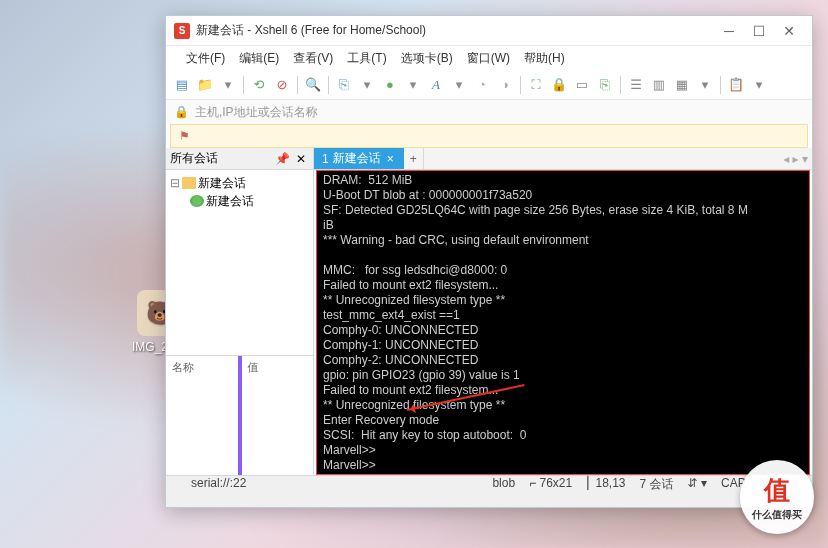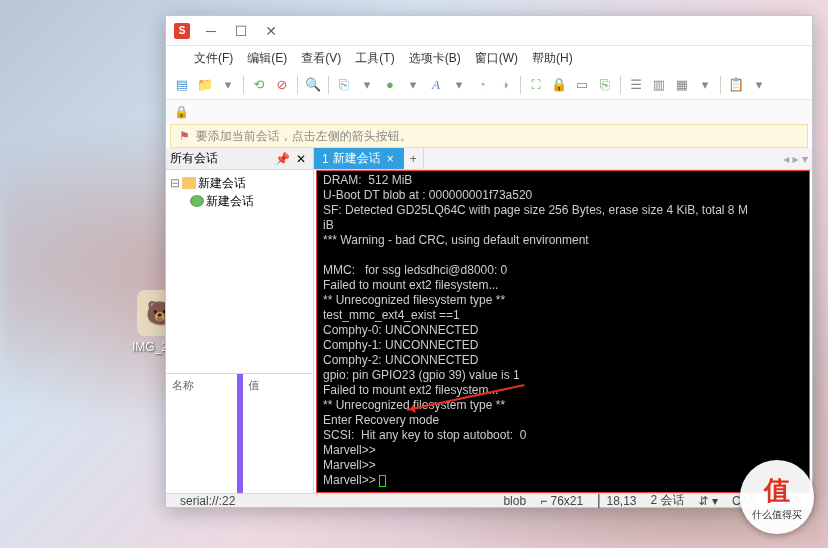--- a/index.html
+++ b/index.html
@@ -5,70 +5,71 @@
 *{margin:0;padding:0;box-sizing:border-box;font-family:"Microsoft YaHei",Tahoma,sans-serif;font-size:12px}
 body{width:828px;height:548px;background:linear-gradient(135deg,#b8c5d6 0%,#d4e3f0 30%,#f0d8e0 60%,#e8c8d0 100%);overflow:hidden;position:relative}
 .bg-blur{position:absolute;inset:0;background:radial-gradient(ellipse at 25% 50%,rgba(180,80,60,0.4),transparent 40%),radial-gradient(ellipse at 75% 70%,rgba(100,120,150,0.3),transparent 50%),radial-gradient(ellipse at 85% 85%,rgba(200,150,100,0.4),transparent 30%);filter:blur(8px)}
 .desktop-icon{position:absolute;left:130px;top:290px;width:60px;text-align:center;color:#fff;text-shadow:1px 1px 2px rgba(0,0,0,0.7)}
 .desktop-icon .ico{width:46px;height:46px;background:#e8d8c0;border-radius:8px;margin:0 auto 4px;display:flex;align-items:center;justify-content:center;font-size:22px}
 .window{position:absolute;left:165px;top:15px;width:648px;height:493px;background:#fff;border:1px solid #c0c8d0;box-shadow:0 4px 20px rgba(0,0,0,0.25);display:flex;flex-direction:column}
 .titlebar{height:30px;display:flex;align-items:center;padding:0 8px;border-bottom:1px solid #e8e8e8}
 .titlebar .ico{width:16px;height:16px;background:#e04030;border-radius:2px;margin-right:6px;color:#fff;font-size:10px;text-align:center;line-height:16px;font-weight:bold}
 .titlebar .title{flex:1;color:#333}
 .winbtn{width:30px;height:20px;display:flex;align-items:center;justify-content:center;color:#666;font-size:14px}
-.menubar{height:24px;display:flex;align-items:center;padding:0 22px;gap:2px}
+.menubar{height:24px;display:flex;align-items:center;padding:0 14px;gap:2px}
 .menubar span{padding:2px 6px;color:#333}
 .toolbar{height:30px;display:flex;align-items:center;padding:0 6px;gap:3px;border-bottom:1px solid #e8e8e8}
 .tbtn{width:20px;height:20px;display:flex;align-items:center;justify-content:center;font-size:13px}
 .tsep{width:1px;height:18px;background:#d0d0d0;margin:0 2px}
 .lockbar{height:24px;display:flex;align-items:center;padding:0 8px;gap:6px;background:#fafafa;color:#999}
 .tipbar{height:24px;display:flex;align-items:center;padding:0 8px;gap:6px;background:#fff8e0;border:1px solid #f0e0a0;margin:0 4px;color:#888}
 .body{flex:1;display:flex;overflow:hidden}
 .sidepane{width:148px;border-right:1px solid #d8d8d8;display:flex;flex-direction:column}
 .panehdr{height:22px;display:flex;align-items:center;padding:0 4px;background:#f0f0f0;border-bottom:1px solid #d8d8d8;font-size:11px}
 .panehdr .sp{flex:1}
 .panehdr .btn{padding:0 3px}
 .tree{flex:1;padding:4px;overflow:hidden;font-size:11px}
 .tree .row{display:flex;align-items:center;height:18px;gap:2px}
 .tree .ind{display:inline-block}
 .fold{color:#888}
 .node-ico{width:14px;height:12px;display:inline-block}
 .folder{background:#f5c868;border-radius:1px}
 .globe{background:radial-gradient(circle,#6bc060 40%,#4a9048);border-radius:50%}
 .proplist{border-top:1px solid #d8d8d8;flex:0 0 120px;display:flex}
 .proplist div{flex:1;padding:4px 6px;color:#666;font-size:11px}
-.proplist div:first-child{border-right:6px solid #8b5cf6}
+.proplist div:first-child{border-right:4px solid #8b5cf6}
 .main{flex:1;display:flex;flex-direction:column;background:#fff}
 .tabbar{height:22px;display:flex;align-items:stretch;background:#f4f4f4;border-bottom:1px solid #d8d8d8}
 .tab{display:flex;align-items:center;padding:0 8px;background:#30a0e0;color:#fff;gap:4px;font-size:11px}
 .tab .cls{padding:0 2px}
 .addtab{width:20px;display:flex;align-items:center;justify-content:center;color:#666;border-right:1px solid #d8d8d8}
 .tabsp{flex:1}
 .tabnav{padding:0 4px;display:flex;align-items:center;color:#aaa;gap:4px}
 .term{flex:1;background:#000;color:#ccc;font-family:Consolas,monospace;font-size:11px;line-height:14px;padding:2px 6px;white-space:pre;overflow:hidden;border:1px solid #ef4444;margin:0 2px;position:relative}
 .cursor{display:inline-block;width:7px;height:12px;border:1px solid #0f0;vertical-align:middle}
 .arrow{position:absolute;left:90px;top:238px;width:120px;height:2px;background:#e03020;transform:rotate(-12deg);transform-origin:left}
 .arrow::before{content:"";position:absolute;left:-2px;top:-4px;border:5px solid transparent;border-right-color:#e03020}
-.sbar{height:14px;display:flex;align-items:center;padding:0 14px;background:#f0f0f0;border-top:1px solid #d8d8d8;gap:14px;color:#444;font-size:11px}
+.sbar{height:32px;display:flex;align-items:flex-start;padding:0 25px;background:#f0f0f0;border-top:1px solid #d8d8d8;gap:14px;color:#444;font-size:11px}
 .sbar .sp{flex:1}
 .watermark{position:absolute;right:14px;bottom:14px;width:74px;height:74px;background:rgba(255,255,255,0.95);border-radius:50%;display:flex;flex-direction:column;align-items:center;justify-content:center;box-shadow:0 2px 6px rgba(0,0,0,0.3)}
 .watermark .z{font-size:26px;font-weight:bold;color:#e03020;font-family:serif}
-.watermark .t{font-size:10px;color:#333;font-weight:normal}
+.watermark .t{font-size:10px;color:#333;font-weight:bold}
 </style>
 </head>
 <body>
 <div class="bg-blur"></div>
 <div class="desktop-icon">
   <div class="ico">🐻</div>
   <div>IMG_2020</div>
 </div>
 
 <div class="window">
   <div class="titlebar">
     <div class="ico">S</div>
+    <div class="title">新建会话 - Xshell 6 (Free for Home/School)</div>
     <div class="winbtn">─</div>
     <div class="winbtn">☐</div>
     <div class="winbtn">✕</div>
   </div>
 
   <div class="menubar">
     <span>文件(F)</span>
     <span>编辑(E)</span>
     <span>查看(V)</span>
     <span>工具(T)</span>
@@ -105,25 +106,25 @@
     <div class="tbtn" style="color:#888">▥</div>
     <div class="tbtn" style="color:#888">▦</div>
     <div class="tbtn" style="color:#888">▾</div>
     <div class="tsep"></div>
     <div class="tbtn" style="color:#aaa">📋</div>
     <div class="tbtn" style="color:#888">▾</div>
   </div>
 
   <div class="lockbar">
     <span>🔒</span>
+    <span>主机,IP地址或会话名称</span>
   </div>
 
   <div class="tipbar">
     <span style="color:#d06060">⚑</span>
-    <span>要添加当前会话，点击左侧的箭头按钮。</span>
   </div>
 
   <div class="body">
     <div class="sidepane">
       <div class="panehdr">
         <span>所有会话</span>
         <span class="sp"></span>
         <span class="btn">📌</span>
         <span class="btn">✕</span>
       </div>
@@ -181,21 +182,21 @@
       </div>
     </div>
   </div>
 
   <div class="sbar">
     <span>serial://:22</span>
     <span class="sp"></span>
     <span>blob</span>
     <span>⌐ 76x21</span>
     <span>⎢ 18,13</span>
-    <span>2 会话</span>
+    <span>7 会话</span>
     <span>⇵ ▾</span>
     <span>CAP</span>
     <span>NUM</span>
   </div>
 </div>
 
 <div class="watermark">
   <div class="z">值</div>
   <div class="t">什么值得买</div>
 </div>

